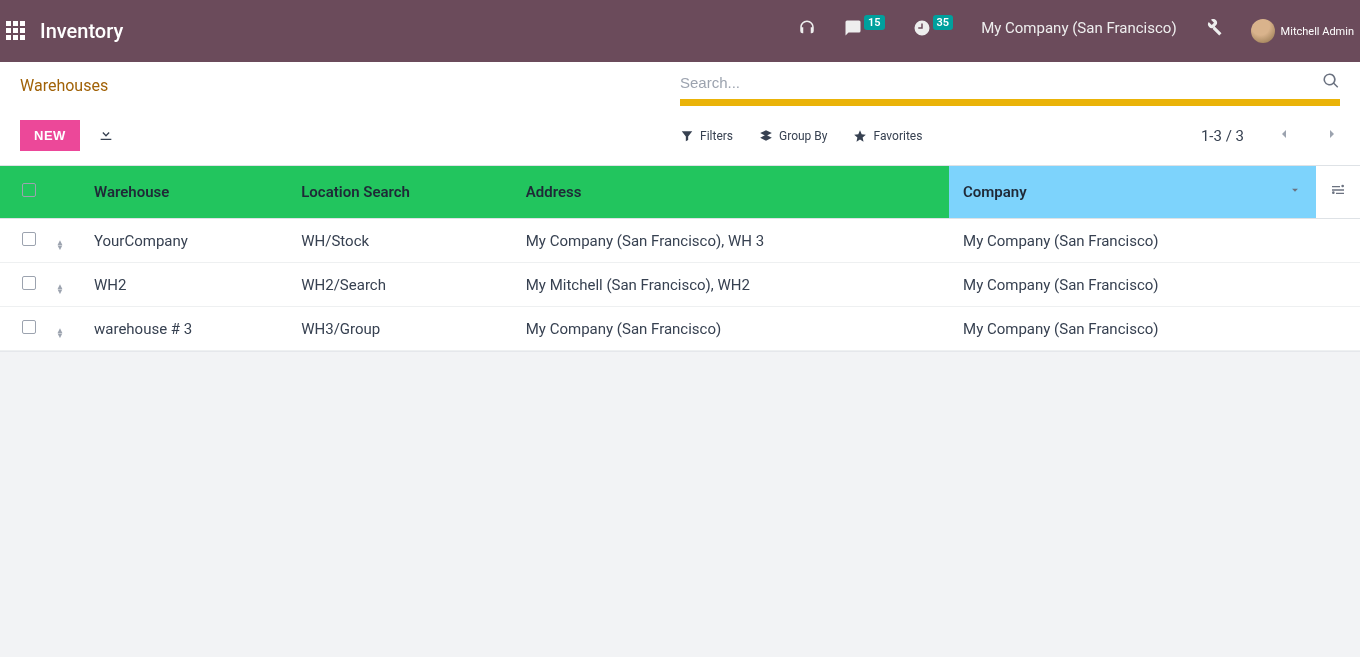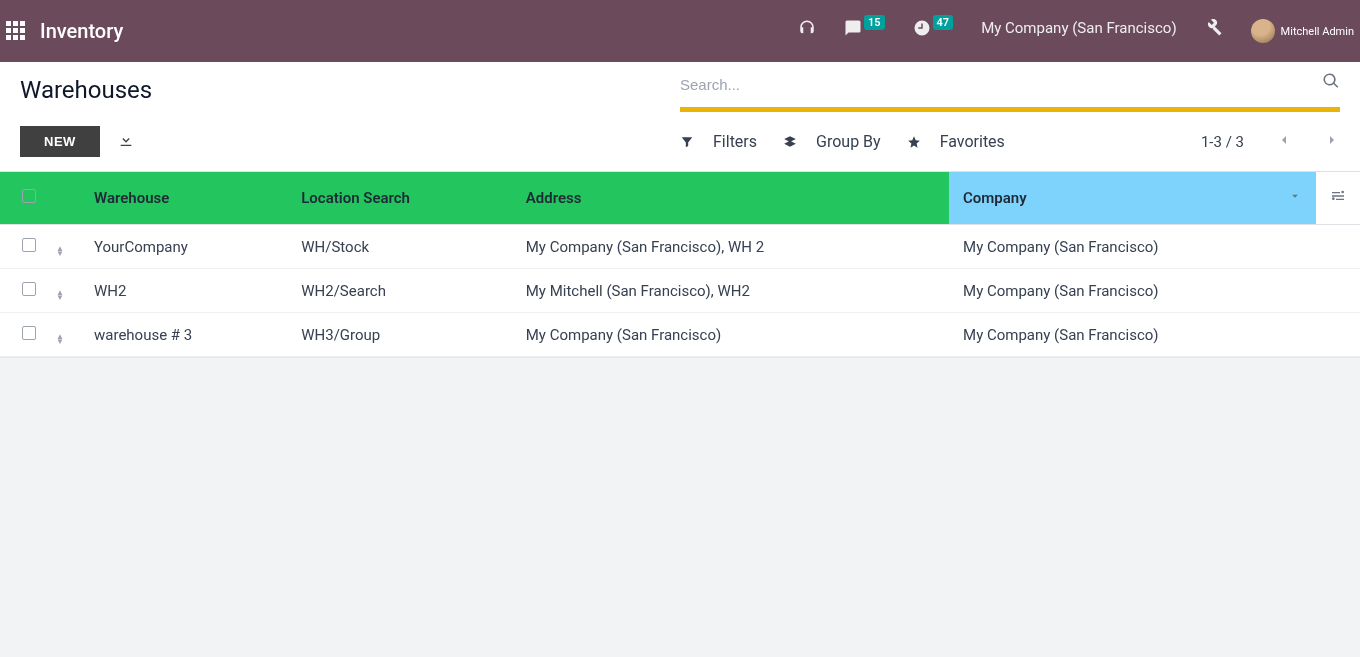--- a/index.html
+++ b/index.html
@@ -18,33 +18,33 @@
   .nav-icon { display: inline-flex; align-items: center; cursor: pointer; position: relative; color: #eee; }
   .nav-icon svg { width: 18px; height: 18px; fill: #eee; }
   .badge { background: #00a09d; color: #fff; font-size: 11px; font-weight: 600; border-radius: 3px; padding: 1px 4px; margin-left: 2px; position: relative; top: -6px; }
   .company-name { font-size: 15px; color: #eee; cursor: pointer; }
   .avatar { width: 24px; height: 24px; border-radius: 50%; background: radial-gradient(circle at 40% 30%, #d9b38c 40%, #8b6f47 100%); margin-right: 6px; flex: 0 0 auto; }
   .user { display: flex; align-items: center; cursor: pointer; font-size: 11px; }
 
   
   .control-panel { background: #fff; padding: 10px 20px 14px 20px; border-bottom: 1px solid #dee2e6; flex: 0 0 auto; }
   .cp-row1 { display: flex; align-items: flex-start; }
-  .breadcrumb { font-size: 24px; color: #0f172a; padding-top: 4px; }
-  .search-area { margin-left: auto; width: 660px; display: flex; align-items: flex-end; border-bottom: 5px solid #eab308; padding-bottom: 14px; }
+  .breadcrumb { font-size: 16px; color: #a16207; padding-top: 4px; }
+  .search-area { margin-left: auto; width: 660px; display: flex; align-items: center; border-bottom: 7px solid #eab308; padding-bottom: 6px; }
   .search-input { flex: 1; border: none; outline: none; font-size: 15px; color: #374151; background: transparent; }
   .search-input::placeholder { color: #9ca3af; }
   .search-icon { color: #6b7280; cursor: pointer; }
   .search-icon svg { width: 18px; height: 18px; fill: #6b7280; }
 
   .cp-row2 { display: flex; align-items: center; margin-top: 14px; }
-  .btn-new { background: #404040; color: #fff; font-weight: 700; font-size: 13px; letter-spacing: .5px; border: none; padding: 8px 24px; cursor: pointer; }
+  .btn-new { background: #ec4899; color: #fff; font-weight: 700; font-size: 13px; letter-spacing: .5px; border: none; padding: 8px 14px; cursor: pointer; }
   .download-icon { margin-left: 18px; color: #374151; cursor: pointer; }
   .download-icon svg { width: 16px; height: 16px; fill: #374151; }
   .search-toolbar { margin-left: auto; display: flex; align-items: center; gap: 26px; width: 660px; }
-  .tool-item { display: flex; align-items: center; gap: 19px; cursor: pointer; color: #374151; font-size: 16px; }
+  .tool-item { display: flex; align-items: center; gap: 6px; cursor: pointer; color: #374151; font-size: 12px; }
   .tool-item svg { width: 14px; height: 14px; fill: #374151; }
   .pager-group { margin-left: auto; display: flex; align-items: center; gap: 32px; }
   .pager-text { font-size: 15px; color: #374151; }
   .pager-arrow { color: #9ca3af; cursor: pointer; }
   .pager-arrow svg { width: 16px; height: 16px; fill: #9ca3af; }
 
   
   .table-wrap { flex: 1 1 auto; background: #f2f3f5; overflow: auto; }
   table { width: 100%; border-collapse: collapse; background: #fff; }
   thead th { text-align: left; font-weight: 600; font-size: 15px; color: #1f2937; padding: 16px 14px; border-bottom: 1px solid #dee2e6; background: #22c55e; }
@@ -87,21 +87,21 @@
     <span class="nav-icon">
       <svg viewBox="0 0 24 24">
           <path d="M20 2H4a2 2 0 00-2 2v18l4-4h14a2 2 0 002-2V4a2 2 0 00-2-2z"></path>
         </svg>
       <span class="badge">15</span>
     </span>
     <span class="nav-icon">
       <svg viewBox="0 0 24 24">
           <path d="M12 2a10 10 0 100 20 10 10 0 000-20zm1 11H7v-2h4V6h2v7z"></path>
         </svg>
-      <span class="badge">47</span>
+      <span class="badge">35</span>
     </span>
     <span class="company-name">My Company (San Francisco)</span>
     <span class="nav-icon">
       <svg viewBox="0 0 24 24">
           <path d="M22 19l-9-9 2-2a5 5 0 00-7-7l4 4-3 3-4-4a5 5 0 007 7l-2 2 9 9 3-3z"></path>
         </svg>
     </span>
     <div class="user">
       <div class="avatar"></div>
       <span>Mitchell Admin</span>
@@ -185,21 +185,21 @@
               </svg></span>
         </th>
       </tr>
     </thead>
     <tbody>
       <tr>
         <td class="col-cb"><span class="checkbox"></span></td>
         <td class="col-handle"><span class="drag-handle">▲<br>▼</span></td>
         <td>YourCompany</td>
         <td>WH/Stock</td>
-        <td>My Company (San Francisco), WH 2</td>
+        <td>My Company (San Francisco), WH 3</td>
         <td>My Company (San Francisco)</td>
         <td></td>
       </tr>
       <tr>
         <td class="col-cb"><span class="checkbox"></span></td>
         <td class="col-handle"><span class="drag-handle">▲<br>▼</span></td>
         <td>WH2</td>
         <td>WH2/Search</td>
         <td>My Mitchell (San Francisco), WH2</td>
         <td>My Company (San Francisco)</td>

